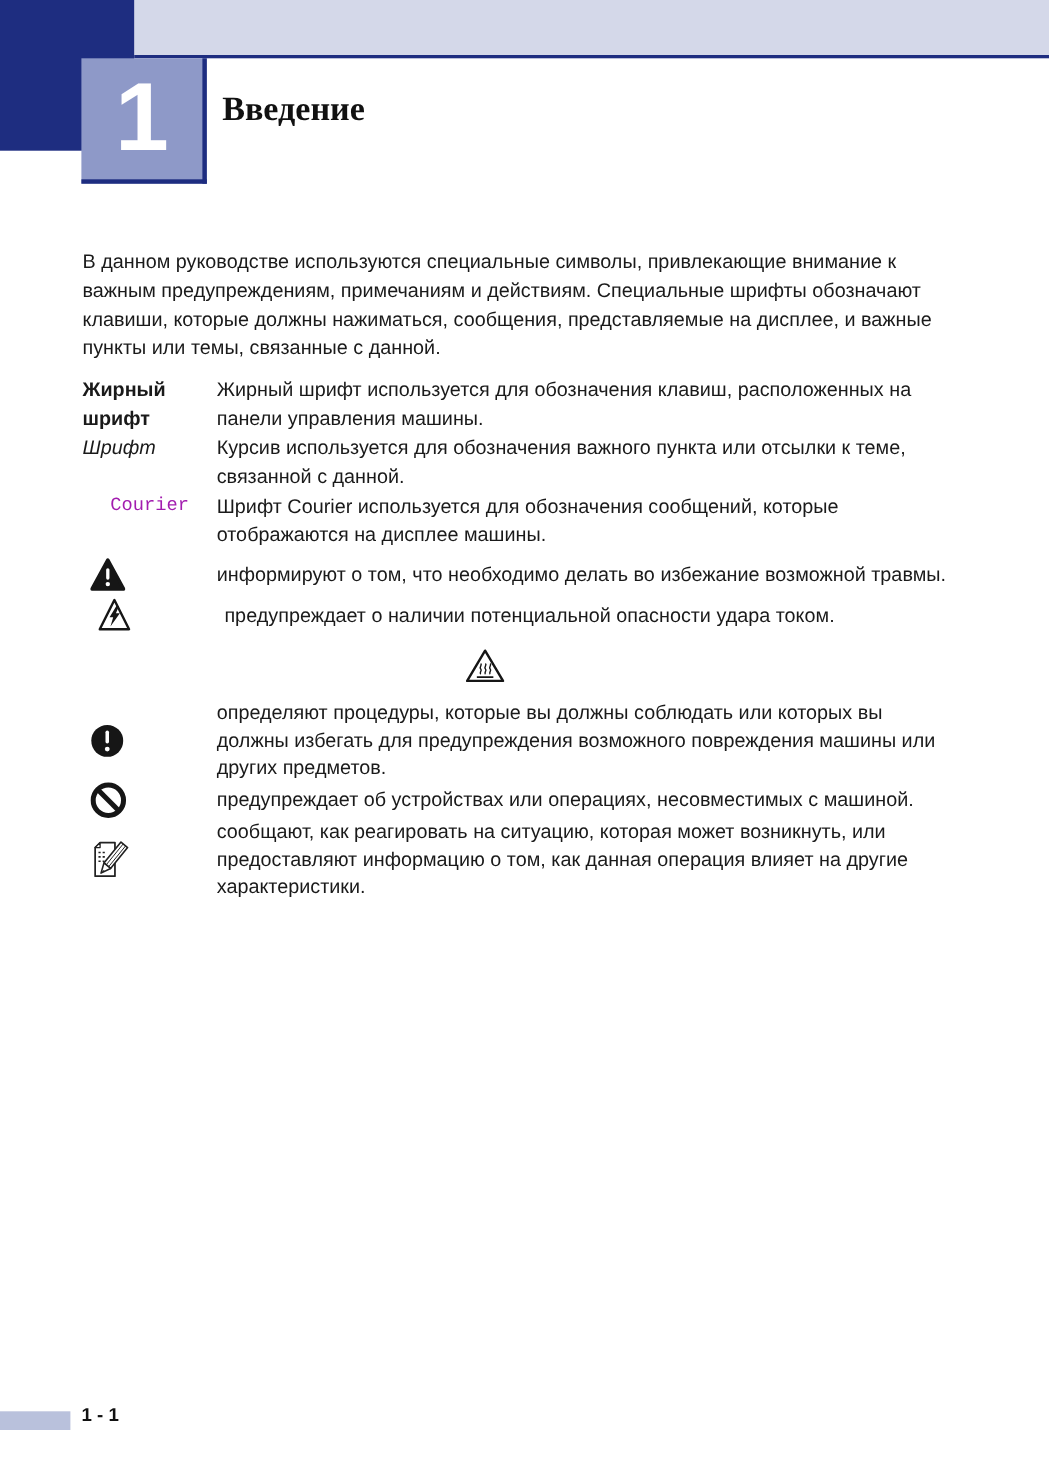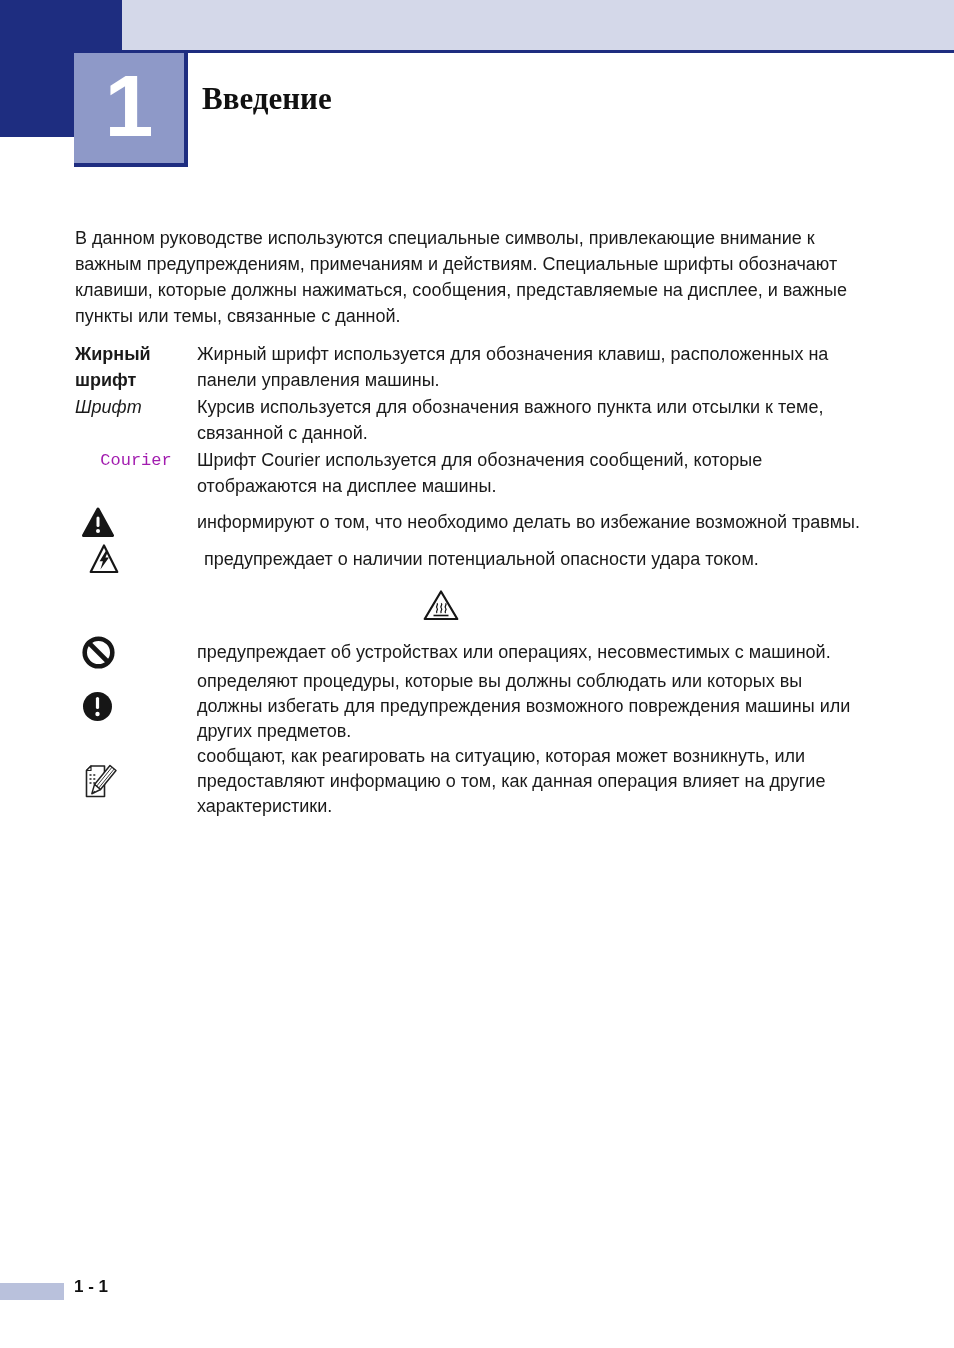--- a/index.html
+++ b/index.html
@@ -135,37 +135,37 @@
             <line x1="10.5" y1="26.5" x2="25.5" y2="26.5" stroke="#161616" stroke-width="1.6"></line>
             <path d="M14 24 c-1.8 -1.7 1.8 -3.2 0 -4.9 c-1.8 -1.7 1.8 -3.2 0 -4.9" fill="none" stroke="#161616" stroke-width="1.3"></path>
             <path d="M18.3 24 c-1.8 -1.7 1.8 -3.2 0 -4.9 c-1.8 -1.7 1.8 -3.2 0 -4.9" fill="none" stroke="#161616" stroke-width="1.3"></path>
             <path d="M22.6 24 c-1.8 -1.7 1.8 -3.2 0 -4.9 c-1.8 -1.7 1.8 -3.2 0 -4.9" fill="none" stroke="#161616" stroke-width="1.3"></path>
           </svg>
         </span>
       </div>
 
       <div class="symrow">
         <span class="icon-cell">
-          <svg width="33" height="33" viewBox="0 0 33 33">
-            <circle cx="16.5" cy="16.5" r="13.8" fill="none" stroke="#161616" stroke-width="4.6"></circle>
-            <line x1="7" y1="7" x2="26" y2="26" stroke="#161616" stroke-width="4.6"></line>
-          </svg>
-        </span>
-        <span class="desc">предупреждает об устройствах или операциях, несовместимых с машиной.</span>
-      </div>
-
-      <div class="symrow">
-        <span class="icon-cell">
           <svg width="31" height="31" viewBox="0 0 31 31">
             <circle cx="15.5" cy="15.5" r="14.5" fill="#161616"></circle>
             <rect x="13.9" y="6" width="3.2" height="12" rx="1.6" fill="#ffffff"></rect>
             <circle cx="15.5" cy="23" r="2.2" fill="#ffffff"></circle>
           </svg>
         </span>
         <span class="desc">определяют процедуры, которые вы должны соблюдать или которых вы должны избегать для предупреждения возможного повреждения машины или других предметов.</span>
+      </div>
+
+      <div class="symrow">
+        <span class="icon-cell">
+          <svg width="33" height="33" viewBox="0 0 33 33">
+            <circle cx="16.5" cy="16.5" r="13.8" fill="none" stroke="#161616" stroke-width="4.6"></circle>
+            <line x1="7" y1="7" x2="26" y2="26" stroke="#161616" stroke-width="4.6"></line>
+          </svg>
+        </span>
+        <span class="desc">предупреждает об устройствах или операциях, несовместимых с машиной.</span>
       </div>
 
       <div class="symrow">
         <span class="icon-cell">
           <svg width="36" height="38" viewBox="0 0 36 38">
             <path d="M9 3 L22.5 3 L22.5 33.5 L4.5 33.5 L4.5 7.5 Z" fill="#ffffff" stroke="#222222" stroke-width="1.6" stroke-linejoin="round"></path>
             <path d="M9 3 L9 7.5 L4.5 7.5 Z" fill="#ffffff" stroke="#222222" stroke-width="1.2" stroke-linejoin="round"></path>
             <g stroke="#222222" stroke-width="1.5" stroke-dasharray="2 1.8">
               <line x1="7.5" y1="12" x2="15" y2="12"></line>
               <line x1="7.5" y1="16" x2="14" y2="16"></line>

